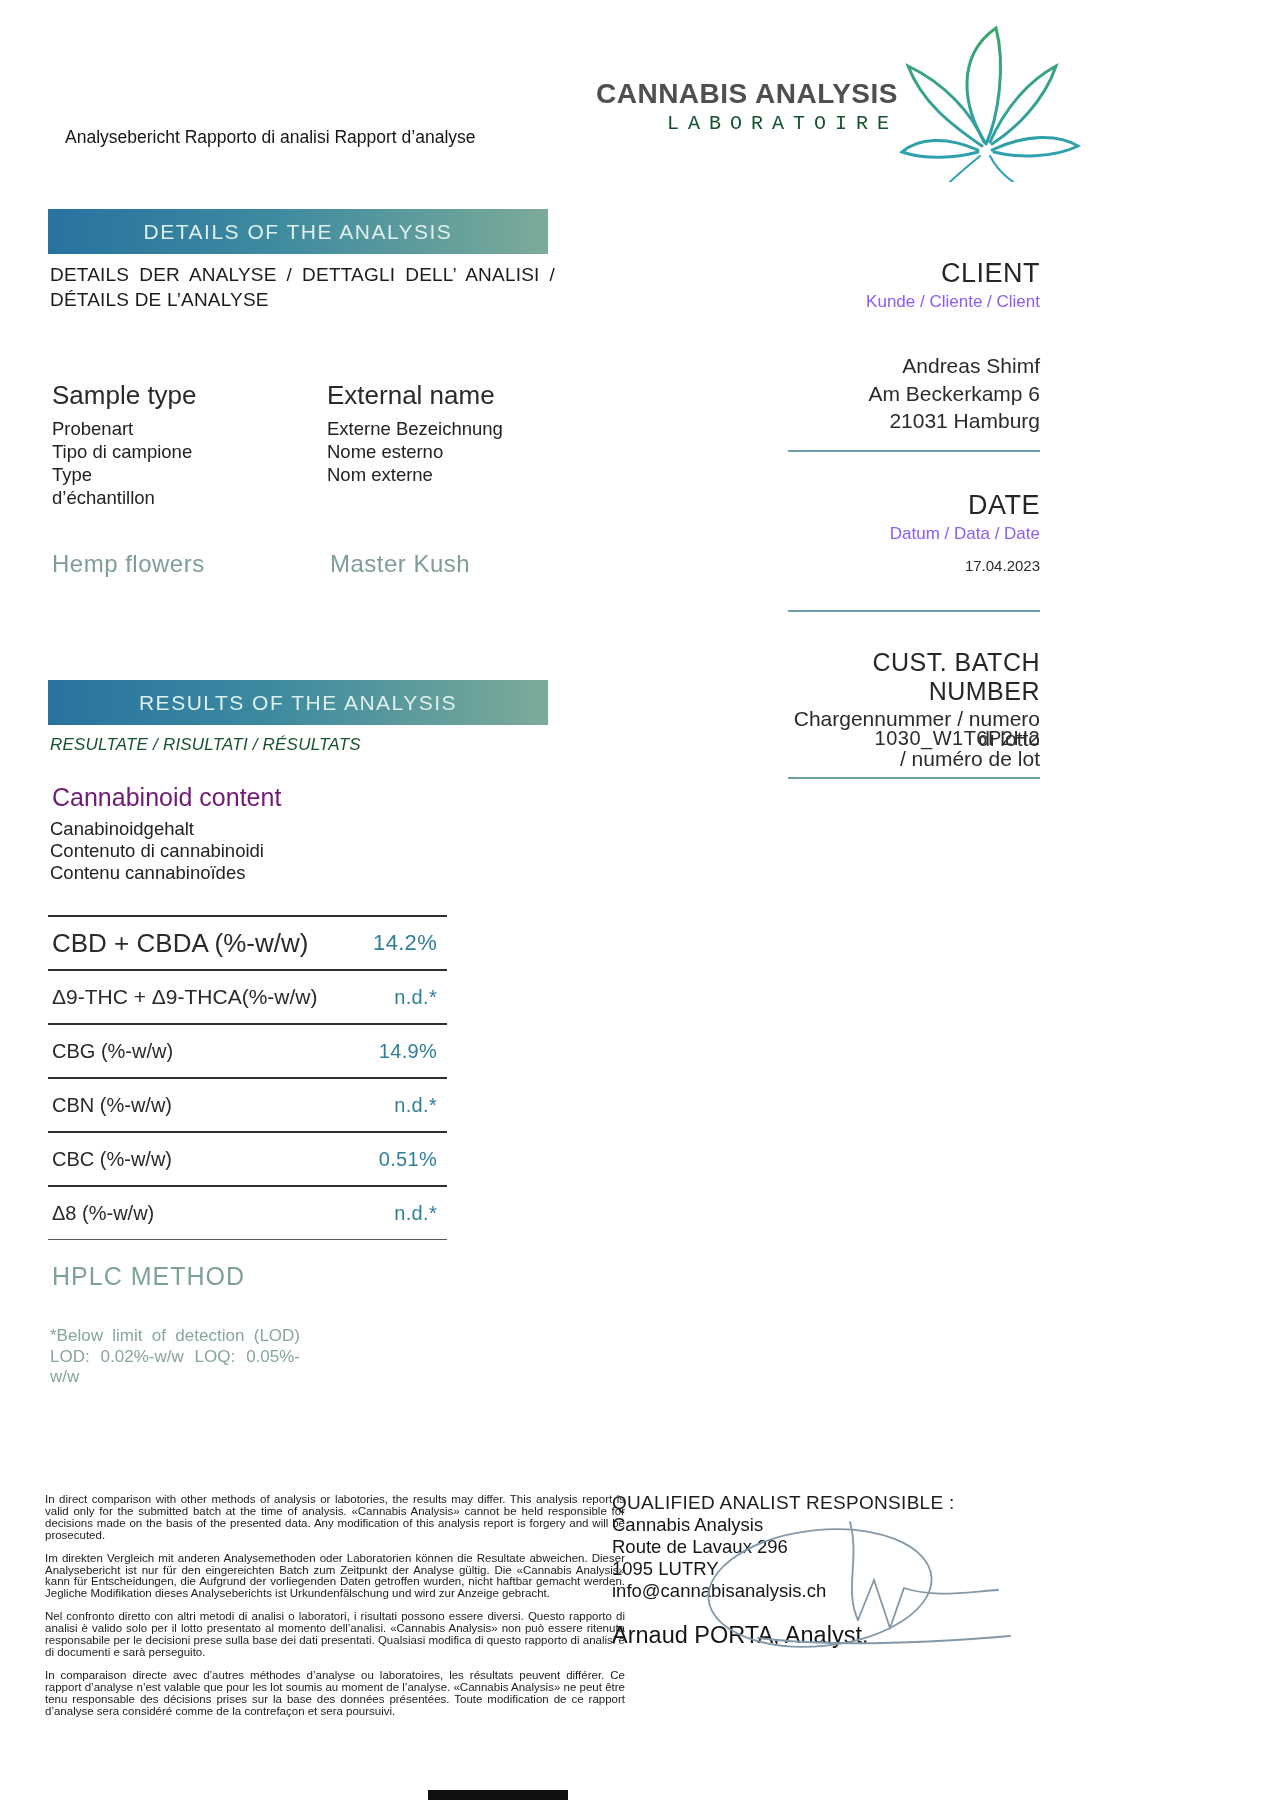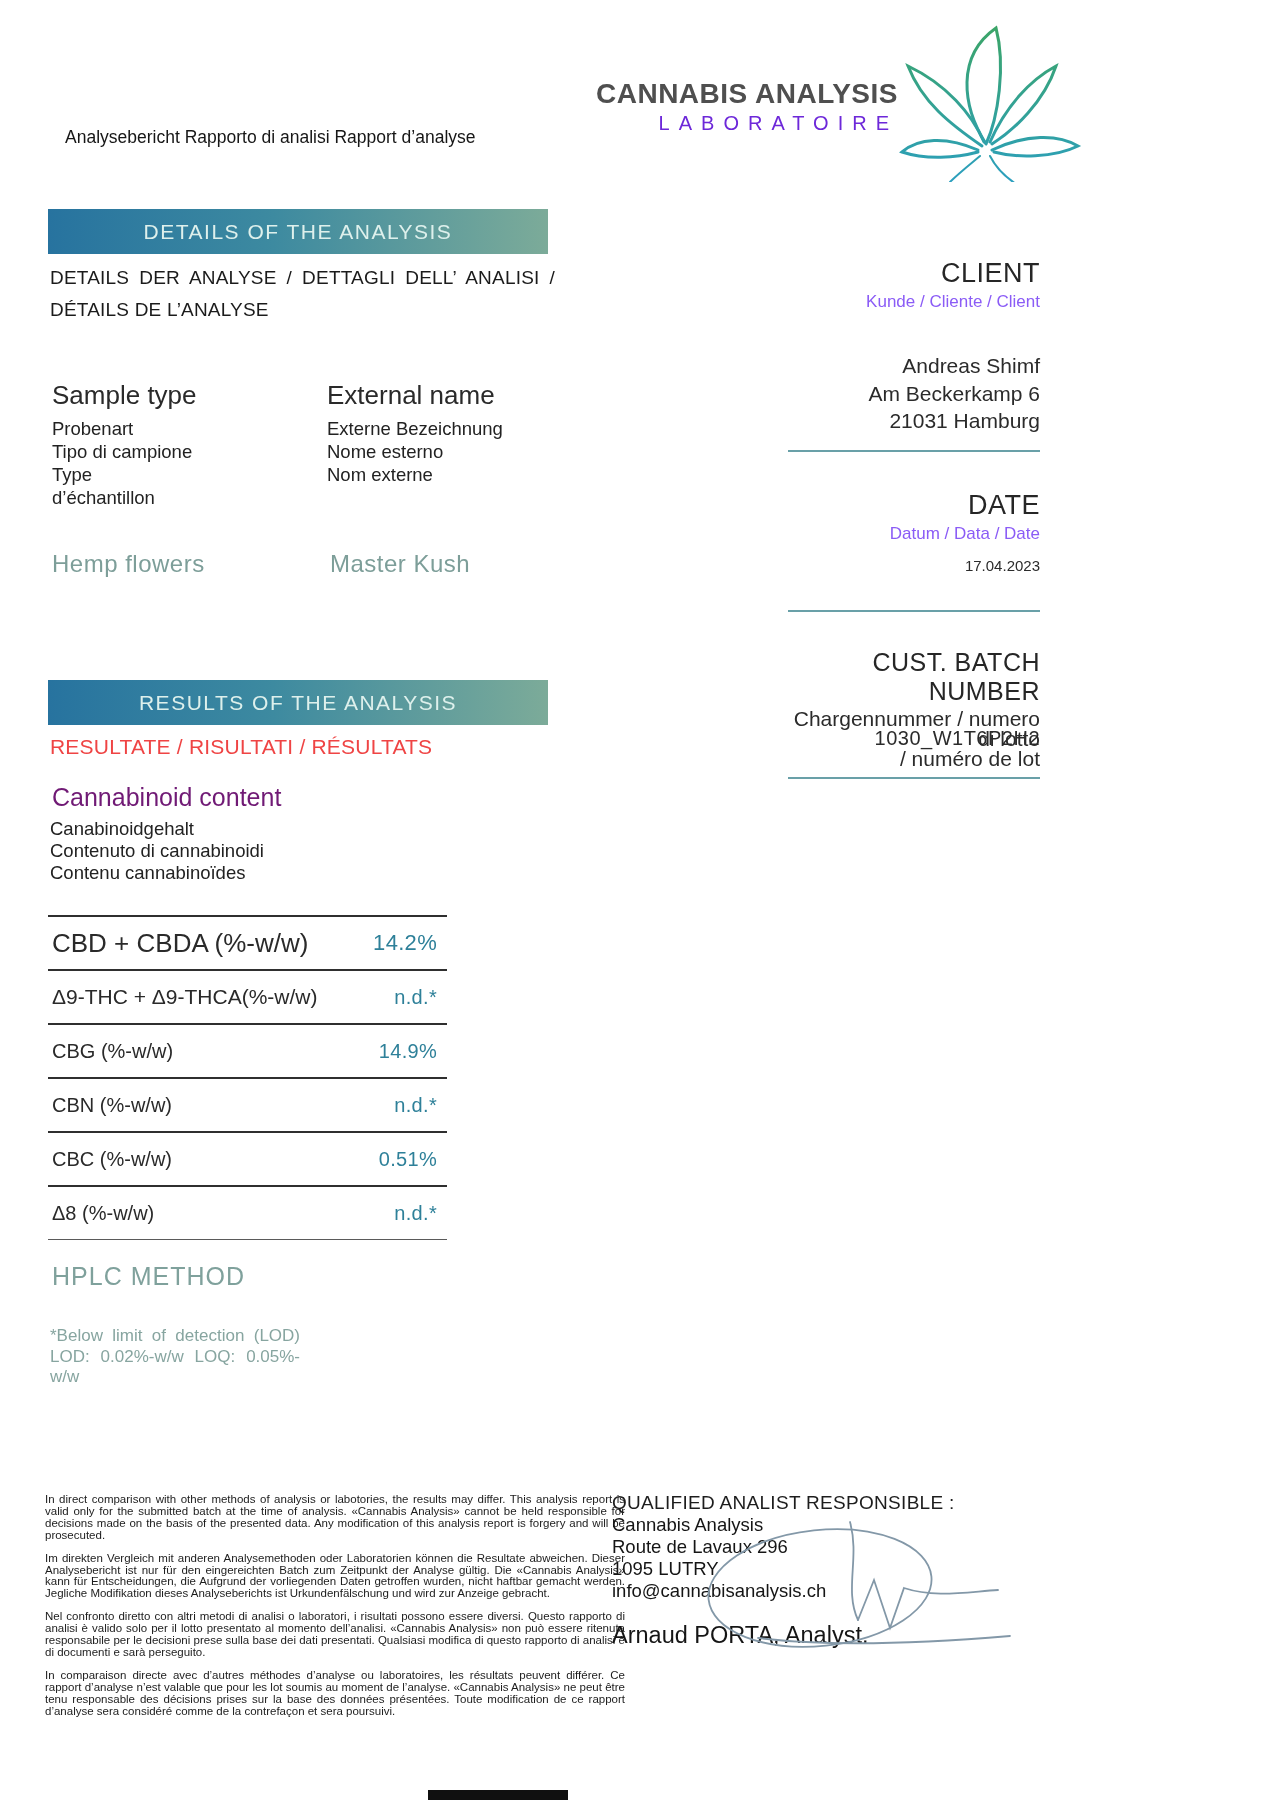--- a/index.html
+++ b/index.html
@@ -10,34 +10,34 @@
     font-family:"Liberation Sans","DejaVu Sans",sans-serif;
     color:#1f1f1f;
   }
   .abs { position:absolute; }
 
   
   .title { left:62px; top:68px; font-size:56px; font-weight:500; letter-spacing:-1px; color:#111; }
   .subtitle { left:65px; top:127px; font-size:17.5px; color:#161616; }
   .logo-wrap { left:548px; top:78px; width:350px; text-align:right; }
   .logo-line1 { font-size:28px; font-weight:bold; color:#4f4f4f; letter-spacing:0.5px; }
-  .logo-line2 { font-family:Liberation Sans, sans-serif; font-size:20px; color:#6d28d9; letter-spacing:9px; margin-top:2px; }
+  .logo-line2 { font-family:Liberation Mono, monospace; font-size:20px; color:#14532d; letter-spacing:9px; margin-top:2px; }
   .leaf { left:898px; top:6px; }
 
   
   .band {
     left:48px; width:500px; height:45px;
     background:linear-gradient(90deg,#27739f 0%,#3d8aa0 45%,#7cab99 100%);
     color:#def0ec; font-size:21px; letter-spacing:1.5px;
     display:flex; align-items:center; justify-content:center;
   }
   .band-details { top:209px; }
   .band-results { top:680px; }
 
-  .details-subheading { left:50px; top:262px; width:505px; font-size:19px; line-height:32px; color:#1b1b1b; text-align:justify; letter-spacing:0.2px; }
+  .details-subheading { left:50px; top:262px; width:505px; font-size:19px; line-height:25px; color:#1b1b1b; text-align:justify; letter-spacing:0.2px; }
 
   .field-title { font-size:26px; color:#2a2a2a; }
   .field-lines { font-size:18.5px; line-height:23px; color:#222; margin-top:6px; }
   .sample-block { left:52px; top:380px; width:240px; }
   .external-block { left:327px; top:380px; width:230px; }
   .sample-value { left:52px; top:550px; font-size:24px; color:#7d9e99; letter-spacing:0.5px; }
   .external-value { left:330px; top:550px; font-size:24px; color:#7d9e99; letter-spacing:0.5px; }
 
   
   .rcol { width:252px; left:788px; text-align:right; color:#2b2b2b; }
@@ -48,21 +48,21 @@
   .rline { left:788px; width:252px; height:0; border-top:2px solid #69a0a8; }
   .rline-1 { top:450px; } .rline-2 { top:610px; } .rline-3 { top:777px; }
   .date-head { top:478px; }
   .date-value { top:557px; font-size:15px; }
   .batch-head { top:636px; }
   .batch-head .rcol-title { font-size:25px; }
   .batch-sub { font-size:21px; line-height:20px; margin-top:3px; }
   .batch-value { top:727px; font-size:20px; letter-spacing:0.5px; }
 
   
-  .results-subheading { left:50px; top:735px; font-size:21px; color:#ef4444; letter-spacing:0.2px; }
+  .results-subheading { left:50px; top:735px; font-size:17px; color:#14532d; letter-spacing:0.2px;font-style:italic; }
   .content-title { left:52px; top:783px; font-size:25px; color:#701a75; }
   .content-subs { left:50px; top:818px; font-size:18.5px; line-height:22px; color:#222; }
 
   .rtable { left:48px; top:915px; width:399px; border-bottom:1px solid #5a5a5a; }
   .rrow {
     height:54px; border-top:2px solid #2f2f2f;
     display:flex; align-items:center; justify-content:space-between;gap:25px;
   }
   .rrow .lbl { font-size:20px; color:#2a2a2a; padding-left:4px; }
   .rrow.lg .lbl { font-size:26px; }

